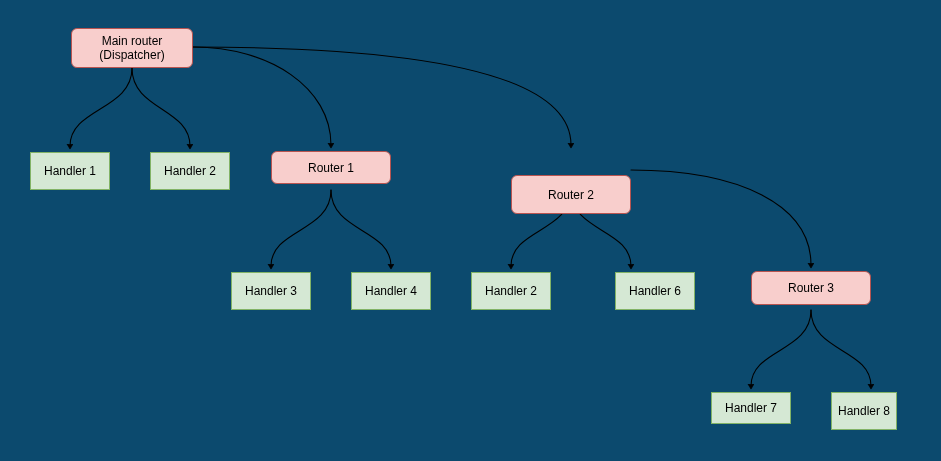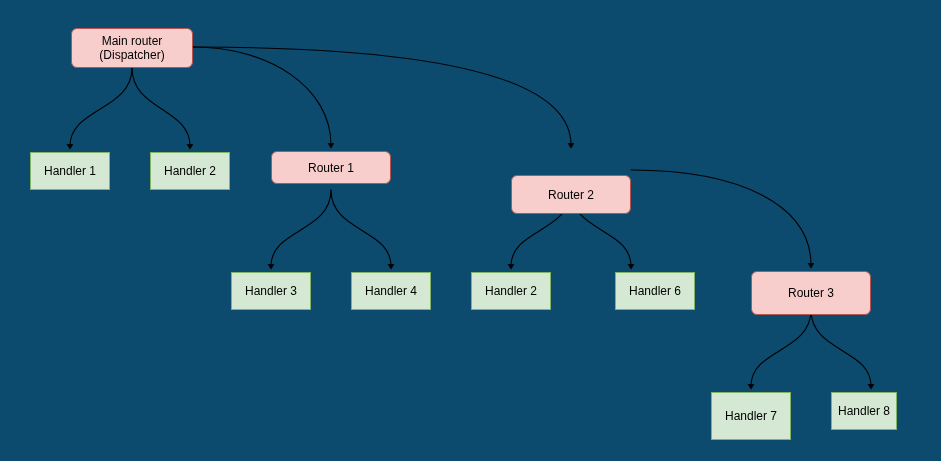--- a/index.html
+++ b/index.html
@@ -84,18 +84,18 @@
       <div class="node router" style="left: 71px; top: 28px; width: 122px; height: 40px;"><span class="node-label">Main router
 (Dispatcher)</span></div>
       <div class="node handler" style="left: 30px; top: 152px; width: 80px; height: 38px;"><span class="node-label">Handler 1</span></div>
       <div class="node handler" style="left: 150px; top: 152px; width: 80px; height: 38px;"><span class="node-label">Handler 2</span></div>
       <div class="node router" style="left: 271px; top: 151px; width: 120px; height: 33px;"><span class="node-label">Router 1</span></div>
       <div class="node router" style="left: 511px; top: 151px; width: 120px; height: 39px; margin-top: 24px;"><span class="node-label">Router 2</span></div>
       <div class="node handler" style="left: 231px; top: 272px; width: 80px; height: 38px; align-items: center;"><span class="node-label">Handler 3</span></div>
       <div class="node handler" style="left: 351px; top: 272px; width: 80px; height: 38px;"><span class="node-label">Handler 4</span></div>
       <div class="node handler" style="left: 471px; top: 272px; width: 80px; height: 38px;"><span class="node-label">Handler 2</span></div>
       <div class="node handler" style="left: 591px; top: 272px; width: 80px; height: 38px; margin-left: 24px;"><span class="node-label">Handler 6</span></div>
-      <div class="node router" style="left: 751px; top: 271px; width: 120px; height: 44px;"><span class="node-label">Router 3</span></div>
-      <div class="node handler" style="left: 711px; top: 392px; width: 80px; height: 48px; align-items: center;"><span class="node-label">Handler 7</span></div>
+      <div class="node router" style="left: 751px; top: 271px; width: 120px; height: 34px;"><span class="node-label">Router 3</span></div>
+      <div class="node handler" style="left: 711px; top: 392px; width: 80px; height: 32px; align-items: center;"><span class="node-label">Handler 7</span></div>
       <div class="node handler" style="left: 831px; top: 392px; width: 66px; height: 38px;"><span class="node-label">Handler 8</span></div>
     </div>
 
 </div>
 
 </body></html>

